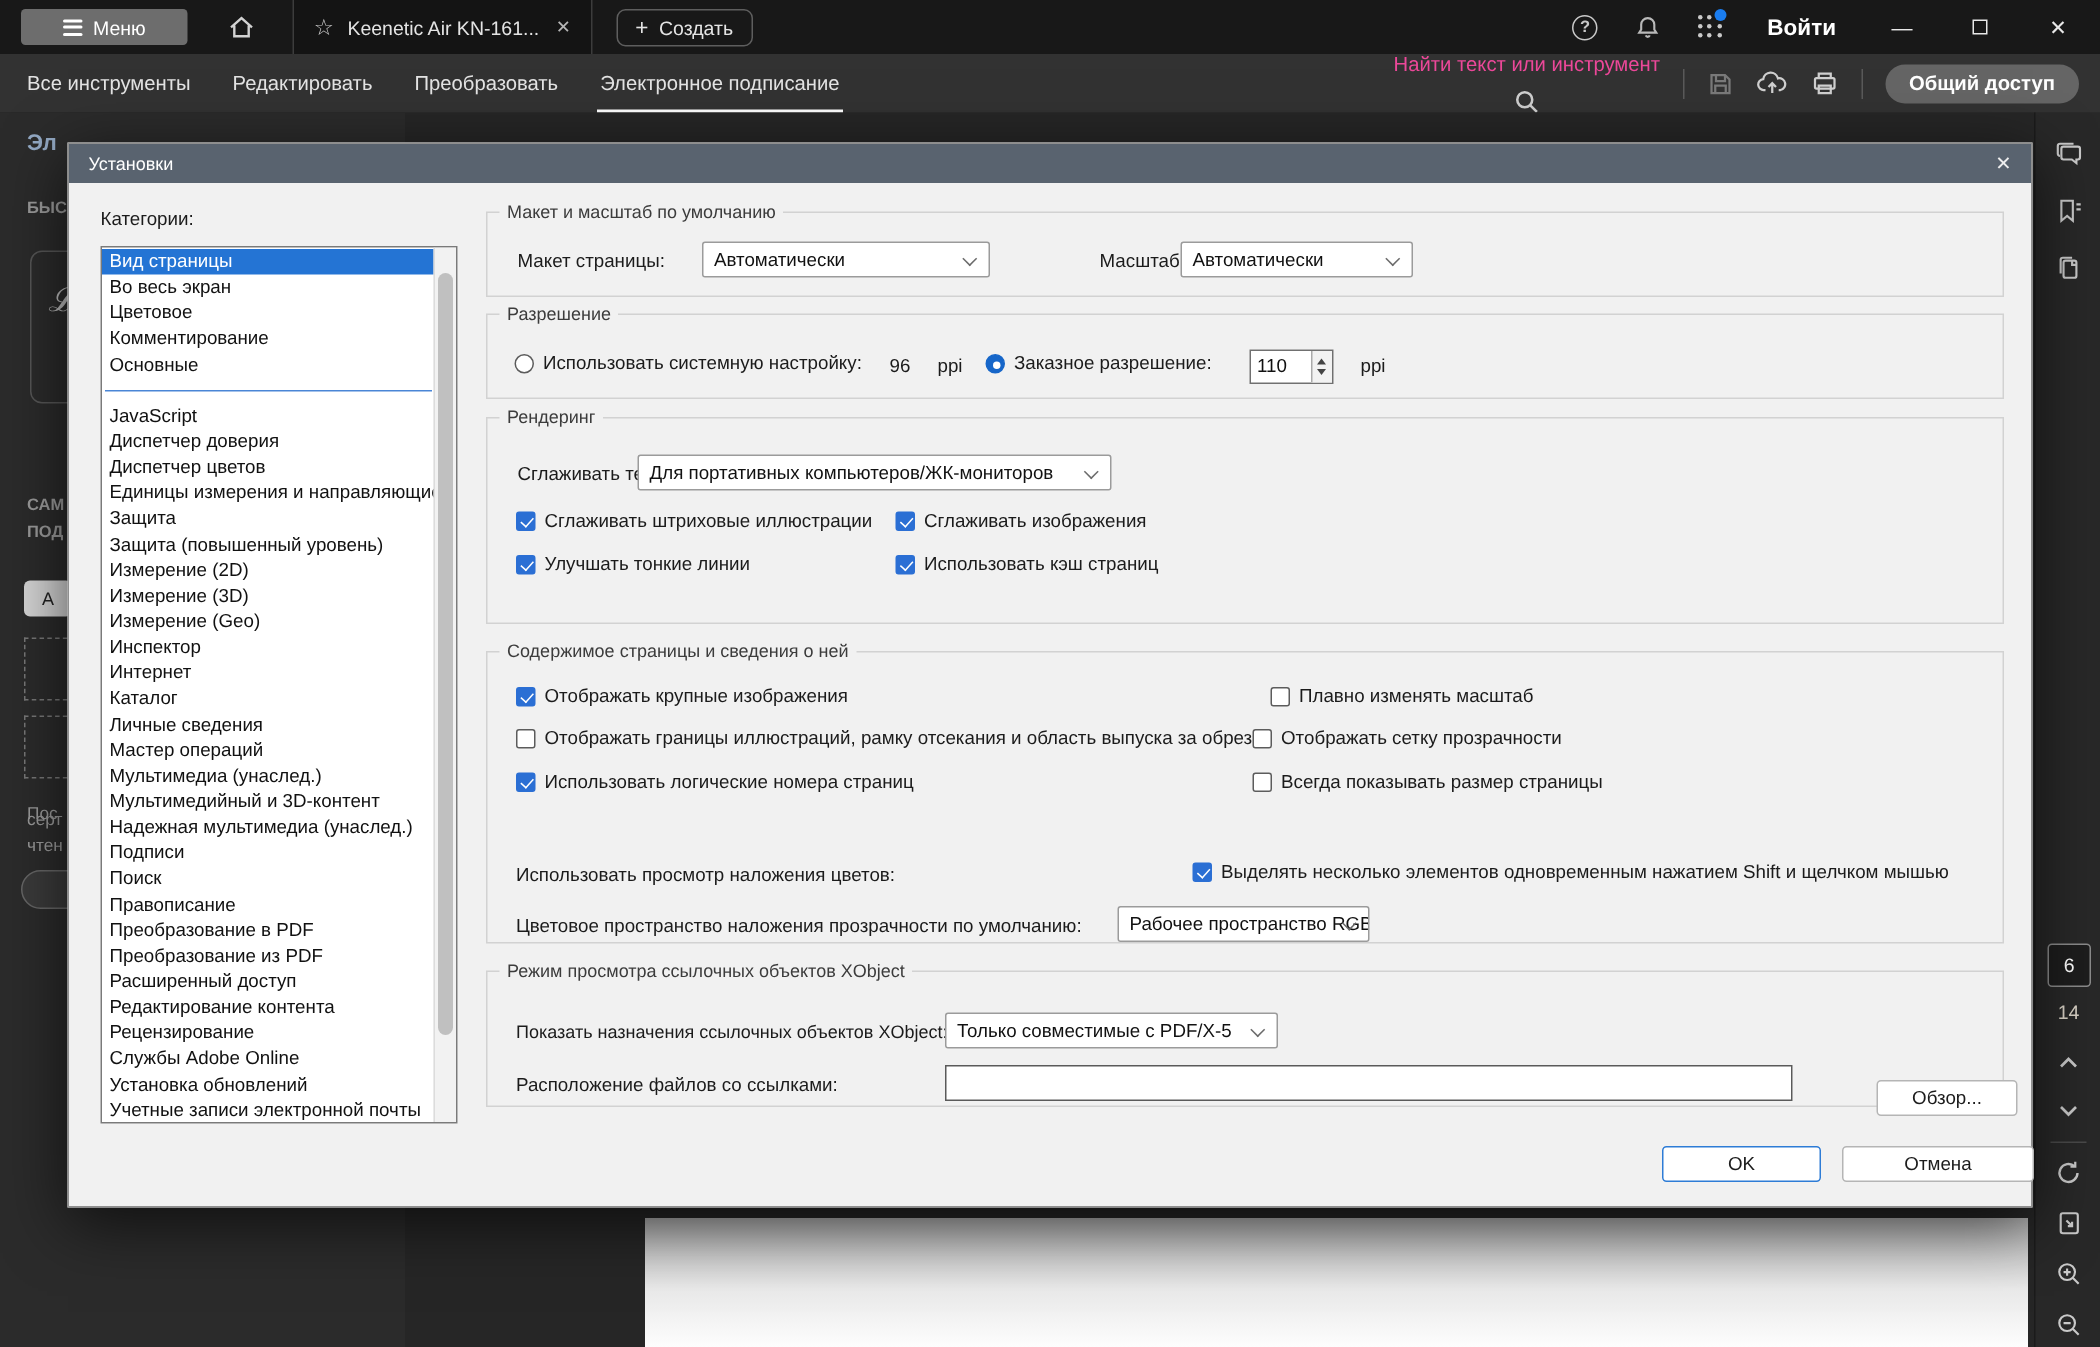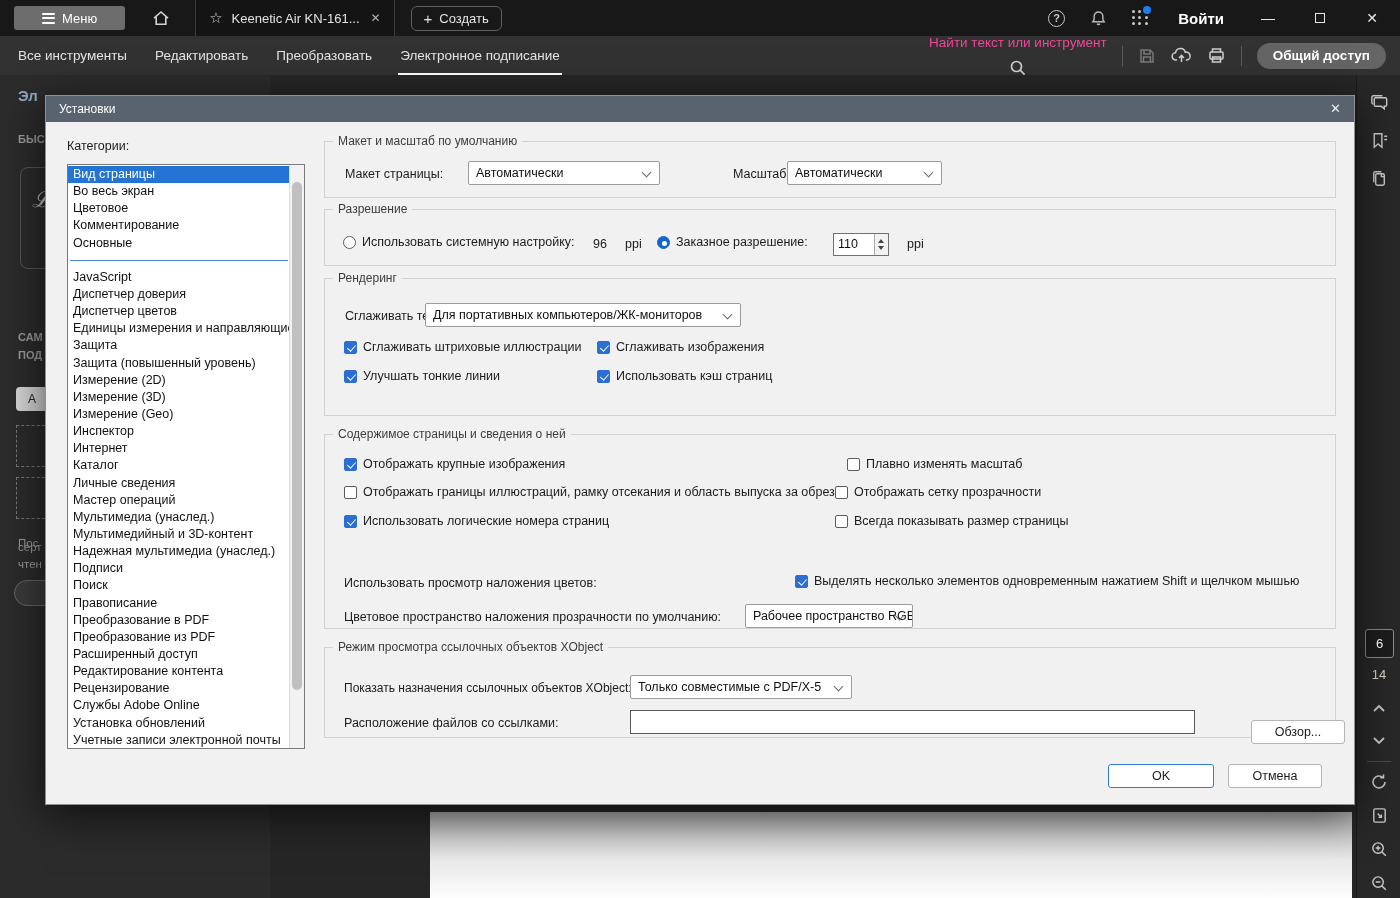--- a/index.html
+++ b/index.html
@@ -444,18 +444,18 @@
       <span class="fld" style="left:19px; top:68px;">Расположение файлов со ссылками:</span>
       <div class="txt-input" style="left:305px; top:62px; width:565px;"></div>
       <div class="btn" style="left:882px; top:72px; width:94px;margin-left:44px;">
         <span>Обзор...</span>
       </div>
     </div>
 
     <div class="btn primary" style="left:1062px; top:668px; width:106px;">
       <span>OK</span>
     </div>
-    <div class="btn" style="left:1182px; top:668px; width:94px;">
+    <div class="btn" style="left:1182px; top:668px; width:128px;">
       <span>Отмена</span>
     </div>
   </div>
 
 </div>
 
 </body></html>

